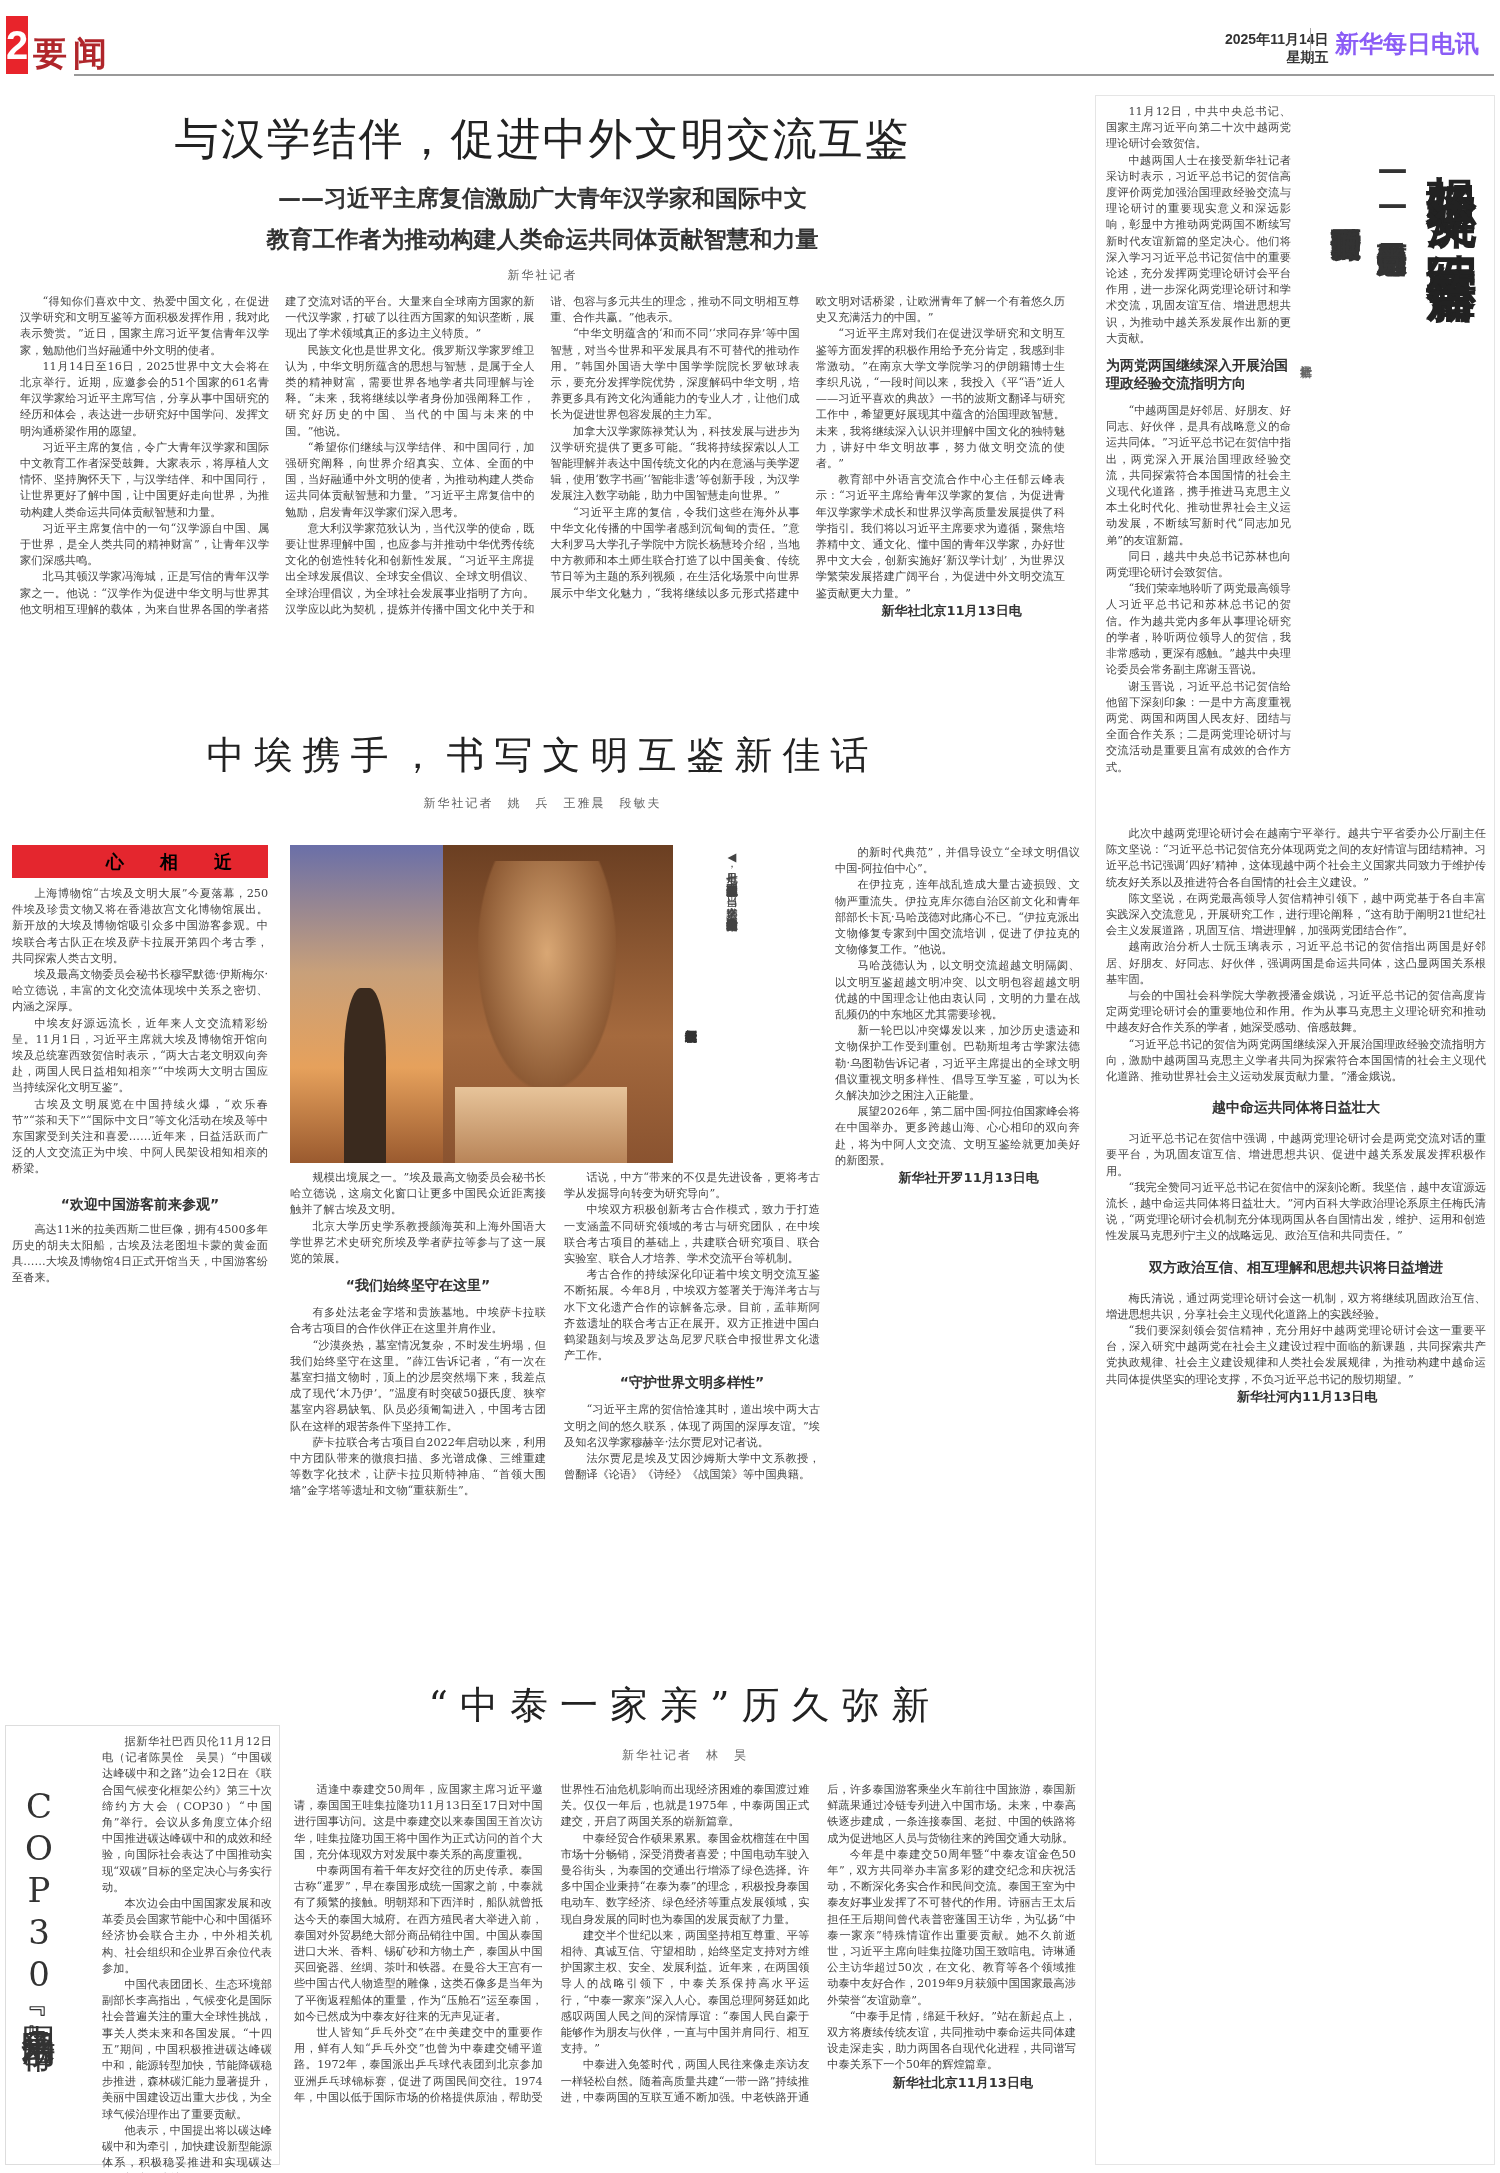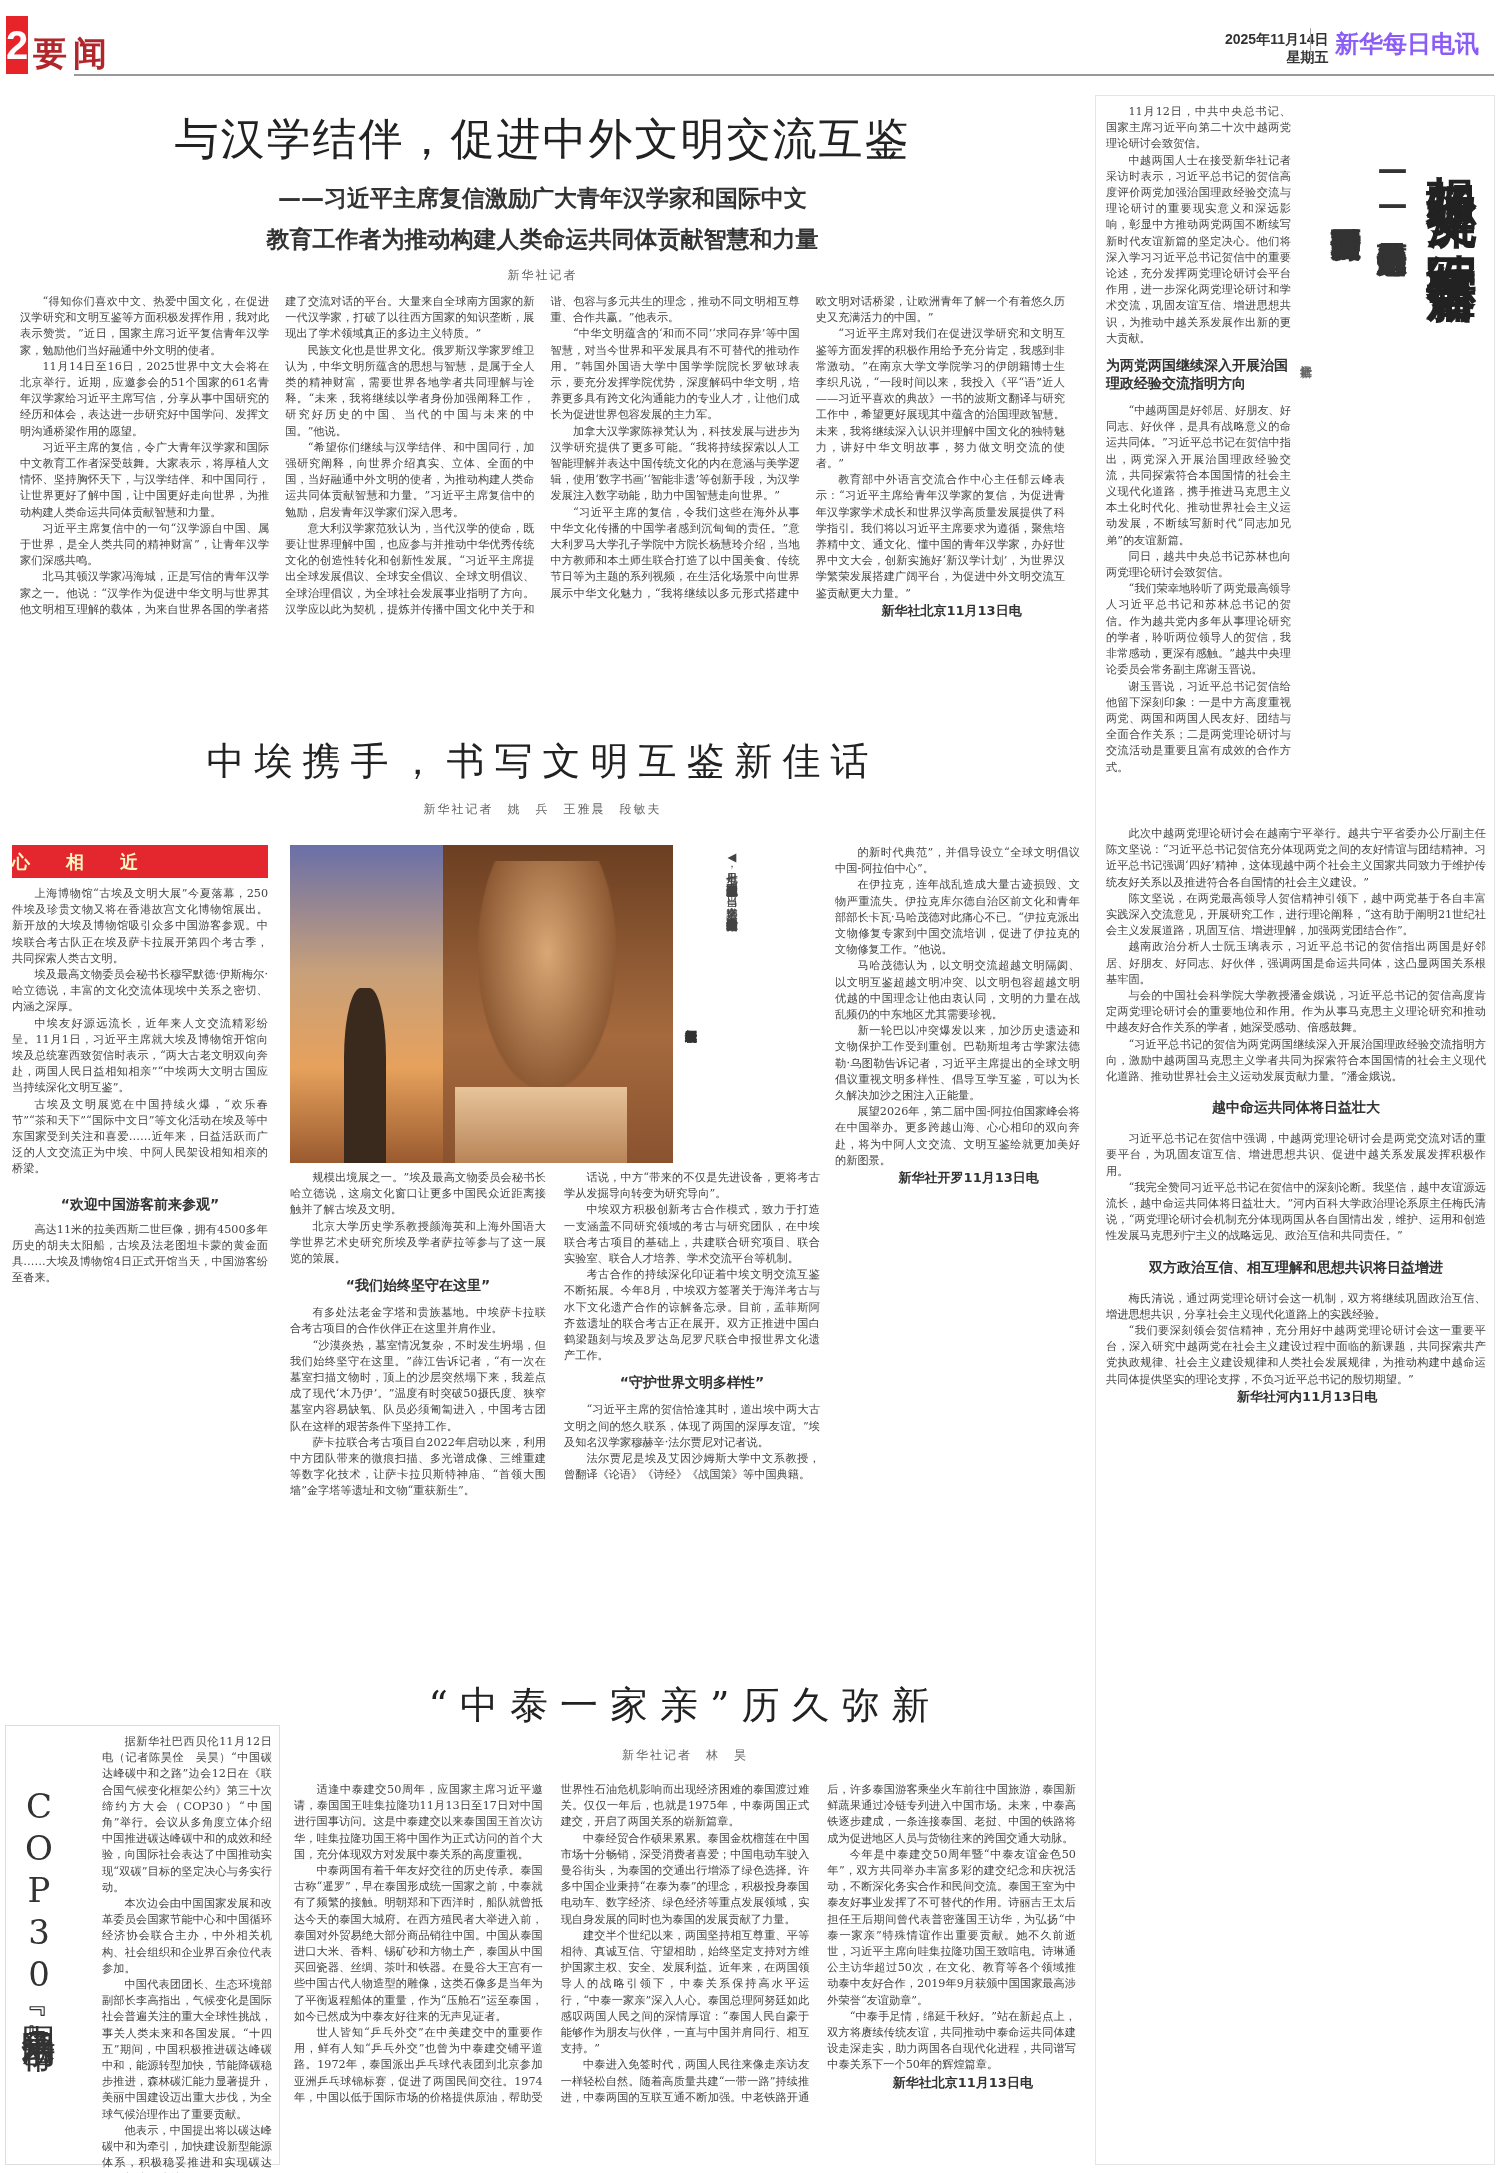--- a/index.html
+++ b/index.html
@@ -11,21 +11,21 @@
   .date{left:1225px;top:30px;text-align:right;font:bold 14px "Liberation Sans",sans-serif;color:#333;line-height:18px}
   .brand{left:1310px;top:28px;font-size:24px;color:#8b5cf6;font-weight:bold;border-left:1px solid #aaa;padding-left:24px}
   .col-text{font-size:11.2px;line-height:16.2px;text-align:justify;color:#444;text-indent:2em}
   .col-text p{text-indent:2em}
   .headline{font-weight:normal;color:#222;text-align:center}
   .sub{font-family:"DejaVu Sans","Liberation Sans",sans-serif;font-weight:bold;color:#333;text-align:center}
   .byline{font-size:12px;color:#666;text-align:center;letter-spacing:2px}
   .dateline{font:bold 13px "DejaVu Sans",sans-serif;color:#333;text-align:center}
   .subhead{font:bold 14px "DejaVu Sans",sans-serif;color:#333;text-align:center}
   .frame{border:1px solid #ddd}
-  .red-banner{background:#e4262e;color:#fef9c3;font:bold 18px "DejaVu Sans",sans-serif;letter-spacing:36px;text-align:left;line-height:33px}
+  .red-banner{background:#e4262e;color:#000000;font:bold 18px "DejaVu Sans",sans-serif;letter-spacing:36px;text-align:right;line-height:33px}
   .vert{writing-mode:vertical-rl;text-orientation:upright}
   .photo{background:linear-gradient(180deg,#6a6fa8 0%,#c8a07a 40%,#e6a15c 70%,#9a5a2f 100%);overflow:hidden}
   .photo .wall{position:absolute;right:0;top:0;width:60%;height:100%;background:linear-gradient(180deg,#6b3f22,#a56a3e 60%,#8a5330)}
   .photo .statue{position:absolute;right:15%;top:5%;width:36%;height:72%;background:radial-gradient(ellipse at 50% 40%,#d9a774,#8d5a34 70%,transparent 72%)}
   .photo .pedestal{position:absolute;right:12%;bottom:0;width:45%;height:24%;background:linear-gradient(180deg,#e7c49a,#b88458)}
   .photo .person{position:absolute;left:14%;top:45%;width:11%;height:55%;background:#3a2a1e;border-radius:40% 40% 0 0}
 </style>
 </head>
 <body>
 
@@ -55,21 +55,21 @@
     <p>“中华文明蕴含的‘和而不同’‘求同存异’等中国智慧，对当今世界和平发展具有不可替代的推动作用。”韩国外国语大学中国学学院院长罗敏球表示，要充分发挥学院优势，深度解码中华文明，培养更多具有跨文化沟通能力的专业人才，让他们成长为促进世界包容发展的主力军。</p>
     <p>加拿大汉学家陈禄梵认为，科技发展与进步为汉学研究提供了更多可能。“我将持续探索以人工智能理解并表达中国传统文化的内在意涵与美学逻辑，使用‘数字书画’‘智能非遗’等创新手段，为汉学发展注入数字动能，助力中国智慧走向世界。”</p>
     <p>“习近平主席的复信，令我们这些在海外从事中华文化传播的中国学者感到沉甸甸的责任。”意大利罗马大学孔子学院中方院长杨慧玲介绍，当地中方教师和本土师生联合打造了以中国美食、传统节日等为主题的系列视频，在生活化场景中向世界展示中华文化魅力，“我将继续以多元形式搭建中欧文明对话桥梁，让欧洲青年了解一个有着悠久历史又充满活力的中国。”</p>
     <p>“习近平主席对我们在促进汉学研究和文明互鉴等方面发挥的积极作用给予充分肯定，我感到非常激动。”在南京大学文学院学习的伊朗籍博士生李织凡说，“一段时间以来，我投入《平“语”近人——习近平喜欢的典故》一书的波斯文翻译与研究工作中，希望更好展现其中蕴含的治国理政智慧。未来，我将继续深入认识并理解中国文化的独特魅力，讲好中华文明故事，努力做文明交流的使者。”</p>
     <p>教育部中外语言交流合作中心主任郁云峰表示：“习近平主席给青年汉学家的复信，为促进青年汉学家学术成长和世界汉学高质量发展提供了科学指引。我们将以习近平主席要求为遵循，聚焦培养精中文、通文化、懂中国的青年汉学家，办好世界中文大会，创新实施好‘新汉学计划’，为世界汉学繁荣发展搭建广阔平台，为促进中外文明交流互鉴贡献更大力量。”</p>
     <div class="dateline">新华社北京11月13日电</div>
   </div>
 </section>
 
 <section class="abs" style="left:0;top:720px;width:1085px;height:1000px">
-  <h1 class="headline" style="font-size:38px;letter-spacing:10px;margin-top:16px">中埃携手，书写文明互鉴新佳话</h1>
+  <h1 class="headline" style="font-size:38px;letter-spacing:10px;margin-top:10px">中埃携手，书写文明互鉴新佳话</h1>
   <div class="byline" style="margin-top:14px">新华社记者　姚　兵　王雅晨　段敏夫</div>
 
   <div class="abs" style="left:12px;top:125px;width:256px">
     <div class="red-banner">心相近</div>
     <div class="col-text" style="margin-top:8px">
       <p>上海博物馆“古埃及文明大展”今夏落幕，250件埃及珍贵文物又将在香港故宫文化博物馆展出。新开放的大埃及博物馆吸引众多中国游客参观。中埃联合考古队正在埃及萨卡拉展开第四个考古季，共同探索人类古文明。</p>
       <p>埃及最高文物委员会秘书长穆罕默德·伊斯梅尔·哈立德说，丰富的文化交流体现埃中关系之密切、内涵之深厚。</p>
       <p>中埃友好源远流长，近年来人文交流精彩纷呈。11月1日，习近平主席就大埃及博物馆开馆向埃及总统塞西致贺信时表示，“两大古老文明双向奔赴，两国人民日益相知相亲”“中埃两大文明古国应当持续深化文明互鉴”。</p>
       <p>古埃及文明展览在中国持续火爆，“欢乐春节”“茶和天下”“国际中文日”等文化活动在埃及等中东国家受到关注和喜爱……近年来，日益活跃而广泛的人文交流正为中埃、中阿人民架设相知相亲的桥梁。</p>
     </div>

